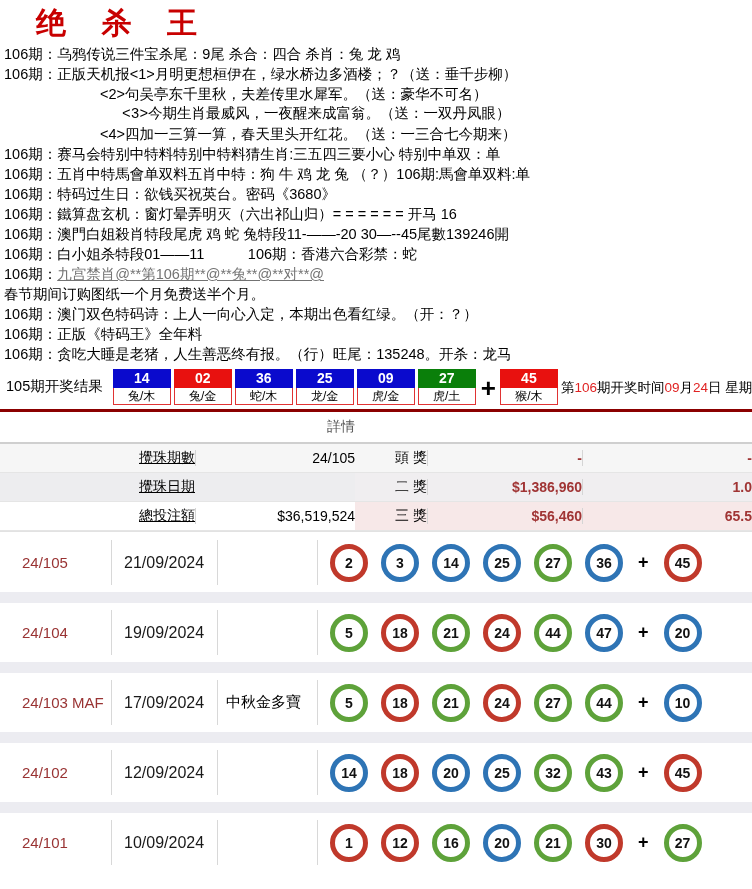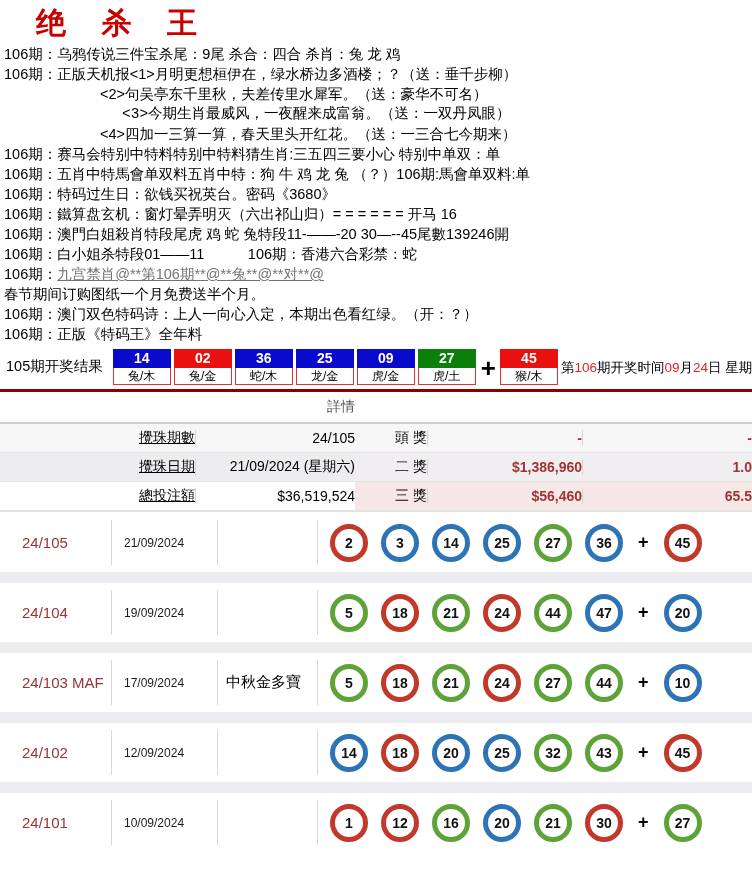--- a/index.html
+++ b/index.html
@@ -48,21 +48,21 @@
   .pval{padding-left:16px;border-left:1px solid #d5d5d5;color:#a03434;font-weight:bold;}
   .L0{background:#f6f6f6;} .L1{background:#ededef;} .L2{background:#ffffff;}
   .R0{background:#f6f6f6;} .R1{background:#f0eef0;} .R2{background:#f7e8e8;}
 
   
   .history{margin-top:1px;}
   .hgap{height:11px;background:#ececf1;}
   .hrow{height:59px;display:grid;grid-template-columns:112px 106px 100px 1fr;align-items:center;background:#fff;}
   .hc{position:relative;height:100%;display:flex;align-items:center;}
   .hc.period{padding-left:22px;color:#993333;font-size:15px;}
-  .hc.date{padding-left:12px;font-size:12px;color:#1a1a1a;}
+  .hc.date{padding-left:12px;font-size:16px;color:#1a1a1a;}
   .hc.note{padding-left:8px;font-size:15px;}
   .hc.period::after,.hc.date::after,.hc.note::after{content:"";position:absolute;right:0;top:12%;height:76%;width:1px;background:#d8d8d8;}
   .hc.balls{padding-left:12px;gap:13px;}
   .row-plus{font-size:18px;font-weight:bold;margin:0 2px;}
 
   
   .ball{position:relative;width:38px;height:38px;box-sizing:border-box;border-radius:50%;
     background:#fff;border:5px solid var(--bc);display:flex;align-items:center;justify-content:center;
     font-weight:bold;font-size:14px;color:#111;}
   .ball::after{content:"";position:absolute;left:50%;bottom:-7px;width:10px;height:10px;
@@ -84,20 +84,21 @@
       <div class="tline">106期：赛马会特别中特料特别中特料猜生肖:三五四三要小心 特别中单双：单</div>
       <div class="tline">106期：五肖中特馬會单双料五肖中特：狗 牛 鸡 龙 兔 （？）106期:馬會单双料:单</div>
       <div class="tline">106期：特码过生日：欲钱买祝英台。密码《3680》</div>
       <div class="tline">106期：鐵算盘玄机：窗灯晕弄明灭（六出祁山归）= = = = = = 开马 16</div>
       <div class="tline">106期：澳門白姐殺肖特段尾虎 鸡 蛇 兔特段11-——-20 30—--45尾數139246開</div>
       <div class="tline">106期：白小姐杀特段01——11　　　106期：香港六合彩禁：蛇</div>
       <div class="tline"><span>106期：</span><a class="blink" href="#">九宫禁肖@**第106期**@**兔**@**对**@</a></div>
       <div class="tline">春节期间订购图纸一个月免费送半个月。</div>
       <div class="tline">106期：澳门双色特码诗：上人一向心入定，本期出色看红绿。（开：？）</div>
       <div class="tline">106期：正版《特码王》全年料</div>
+      <div class="tline">106期：贪吃大睡是老猪，人生善恶终有报。（行）旺尾：135248。开杀：龙马</div>
     </div>
 
   <div class="result-bar">
     <span class="rb-label">105期开奖结果</span>
     <div class="rb-balls">
         <div class="hbx">
           <div class="hbx-num" style="background: rgb(10, 10, 205);">14</div>
           <div class="hbx-zod">兔/木</div>
         </div>
         <div class="hbx">
@@ -136,21 +137,20 @@
       <div class="sh-left">詳情</div>
     </div>
     <div class="stats-body">
       <div>
           <div class="srowL L0">
             <div class="slabel">攪珠期數</div>
             <div class="svalue">24/105</div>
           </div>
           <div class="srowL L1">
             <div class="slabel">攪珠日期</div>
-            <div class="svalue">21/09/2024 (星期六)</div>
           </div>
           <div class="srowL L2">
             <div class="slabel">總投注額</div>
             <div class="svalue">$36,519,524</div>
           </div>
         </div>
       <div>
           <div class="srowR R0">
             <div class="plabel">頭 獎</div>
             <div class="pval">-</div>

